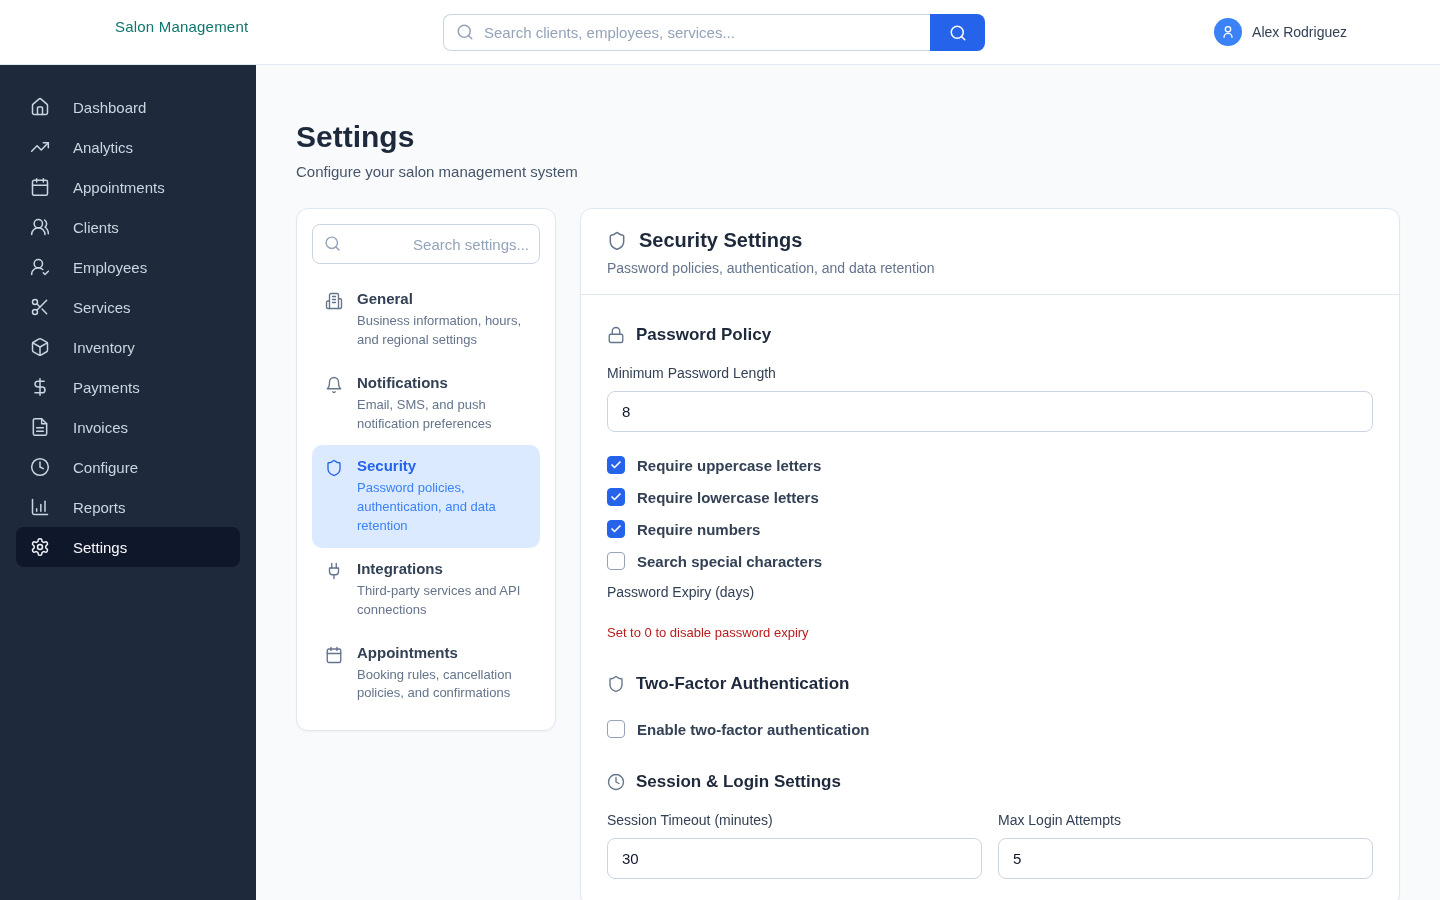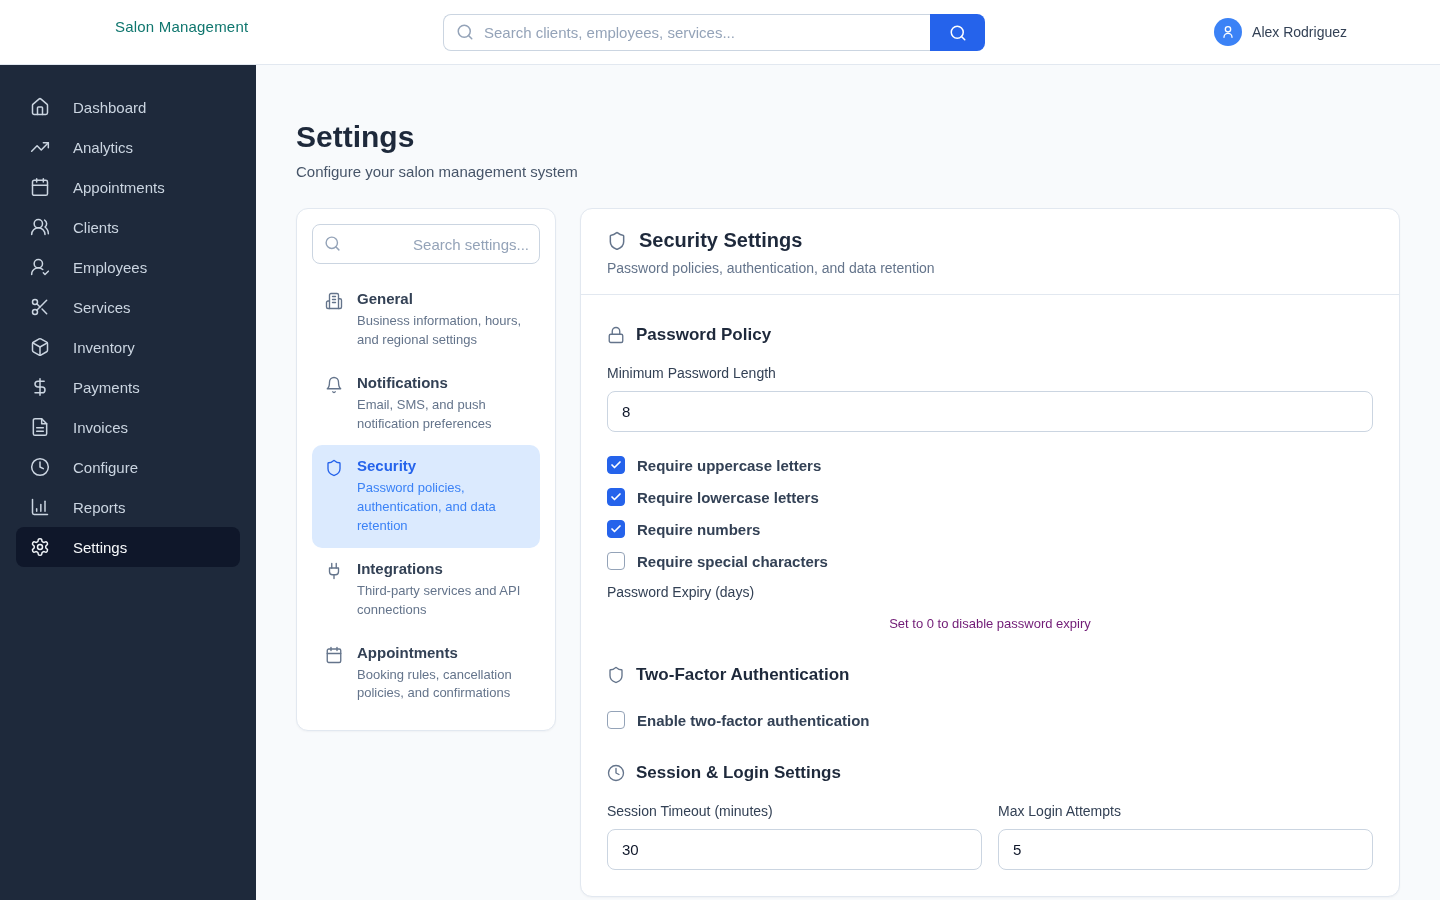--- a/index.html
+++ b/index.html
@@ -59,21 +59,21 @@
   .panel-subtitle { margin-top:8px; font-size:14px; color:#64748b; }
   .panel-body { padding:26px; }
 
   .section-head { display:flex; align-items:center; gap:11px; color:#64748b; }
   .section-title { font-size:17px; font-weight:600; color:#1e293b; }
   .section { margin-top:34px; }
   .section:first-child { margin-top:4px; }
 
   .field-label { display:block; margin:20px 0 10px; font-size:14px; font-weight:500; color:#334155; }
   .text-input { width:100%; height:41px; border:1px solid #cbd5e1; border-radius:8px; padding:0 14px; font-size:15px; color:#0f172a; outline:none; font-family:inherit; background:#fff; }
-  .helper { margin-top:16px; font-size:13px; color:#701a75;text-align:center; }
+  .helper { margin-top:25px; font-size:13px; color:#b91c1c; }
 
   .cbx-group { margin-top:24px; }
   .cbx-row { display:flex; align-items:center; gap:12px; margin-bottom:14px; cursor:pointer; }
   .cbx { width:18px; height:18px; border-radius:4px; border:1.5px solid #94a3b8; background:#fff; display:flex; align-items:center; justify-content:center; flex-shrink:0; }
   .cbx svg { visibility:hidden; }
   .cbx.on { background:#2563eb; border-color:#2563eb; }
   .cbx.on svg { visibility:visible; }
   .cbx-label { font-size:15px; color:#334155;font-weight:bold; }
 
   .grid2 { display:grid; grid-template-columns:1fr 1fr; gap:16px; }
@@ -381,21 +381,21 @@
                     </svg>
                   </span>
                 <span class="cbx-label">Require numbers</span>
               </div>
               <div class="cbx-row">
                 <span class="cbx">
                     <svg width="12" height="12" viewBox="0 0 24 24" fill="none" stroke="#ffffff" stroke-width="3.4" stroke-linecap="round" stroke-linejoin="round">
                       <polyline points="20 6 9 17 4 12"></polyline>
                     </svg>
                   </span>
-                <span class="cbx-label">Require special characters</span>
+                <span class="cbx-label">Search special characters</span>
               </div>
             </div>
 
             <label class="field-label" style="margin-top:12px">Password Expiry (days)</label>
             <div class="helper">Set to 0 to disable password expiry</div>
           </div>
 
           <div class="section">
             <div class="section-head">
               <span>

